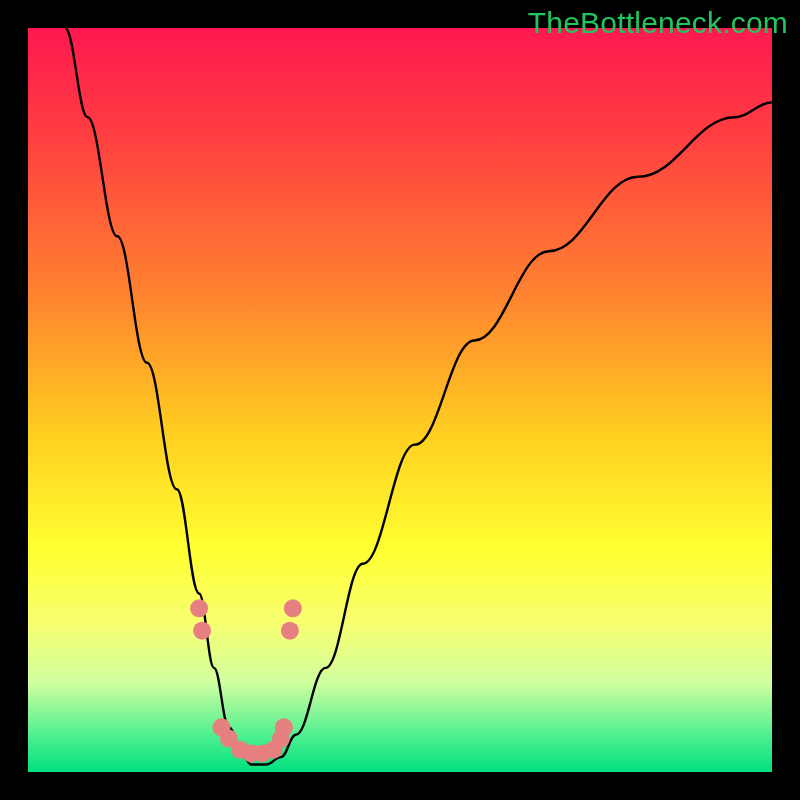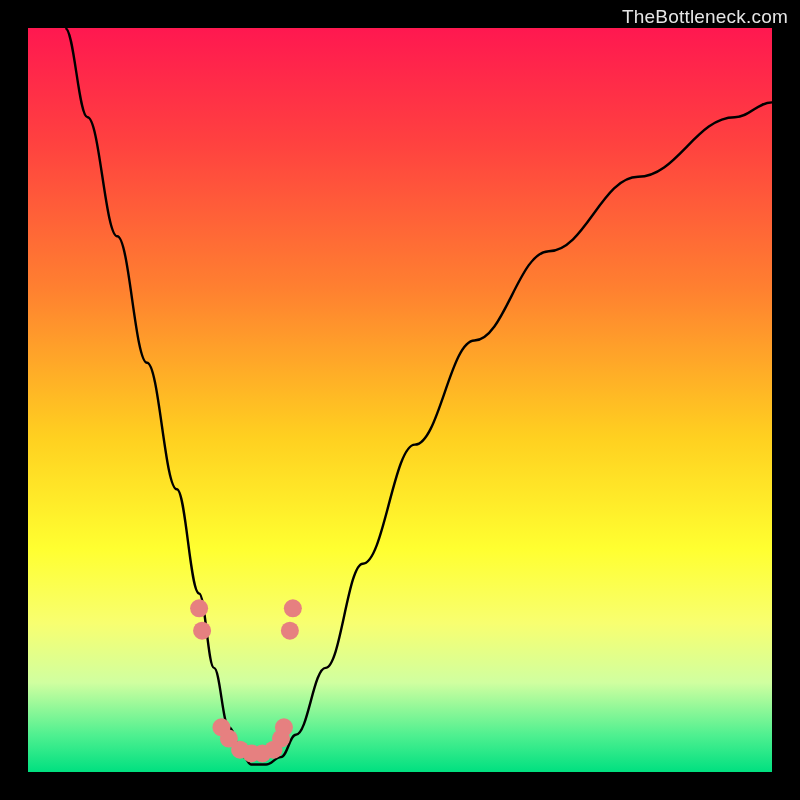--- a/index.html
+++ b/index.html
@@ -25,23 +25,23 @@
       #ffff30 70%,
       #f8ff70 80%,
       #d0ffa0 88%,
       #50f090 95%,
       #00e080 100%);
   }
   .watermark {
     position: absolute;
     top: 6px;
     right: 12px;
-    font-size: 19px;
+    font-size: 30px;
     font-weight: 500;
-    color: #e5e5e5;
+    color: #22c55e;
     letter-spacing: 0.2px;
     z-index: 10;
   }
   svg.curve {
     position: absolute;
     left: 0;
     top: 0;
     width: 744px;
     height: 744px;
     overflow: visible;

